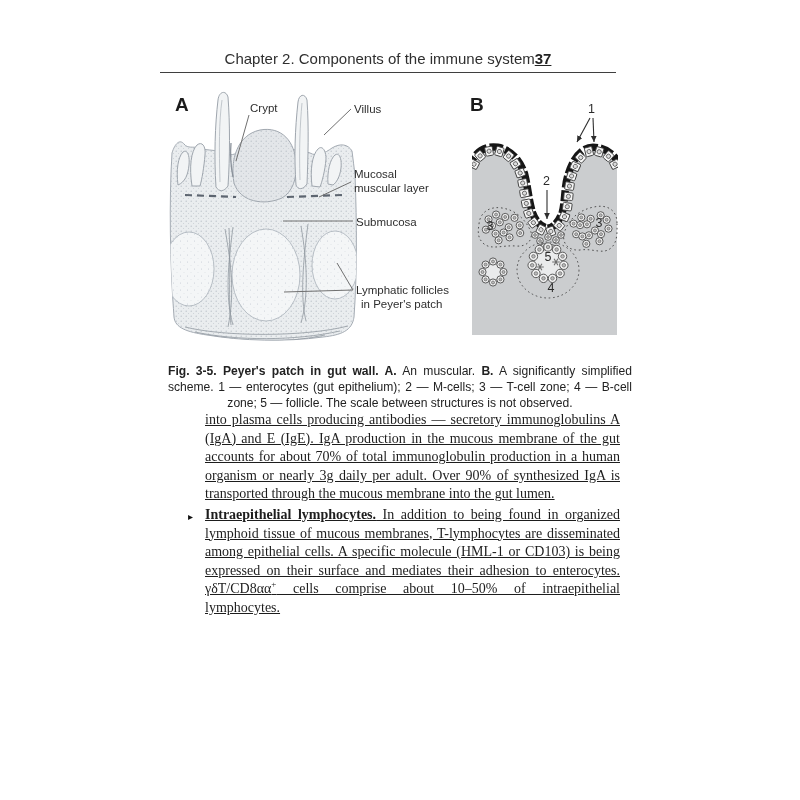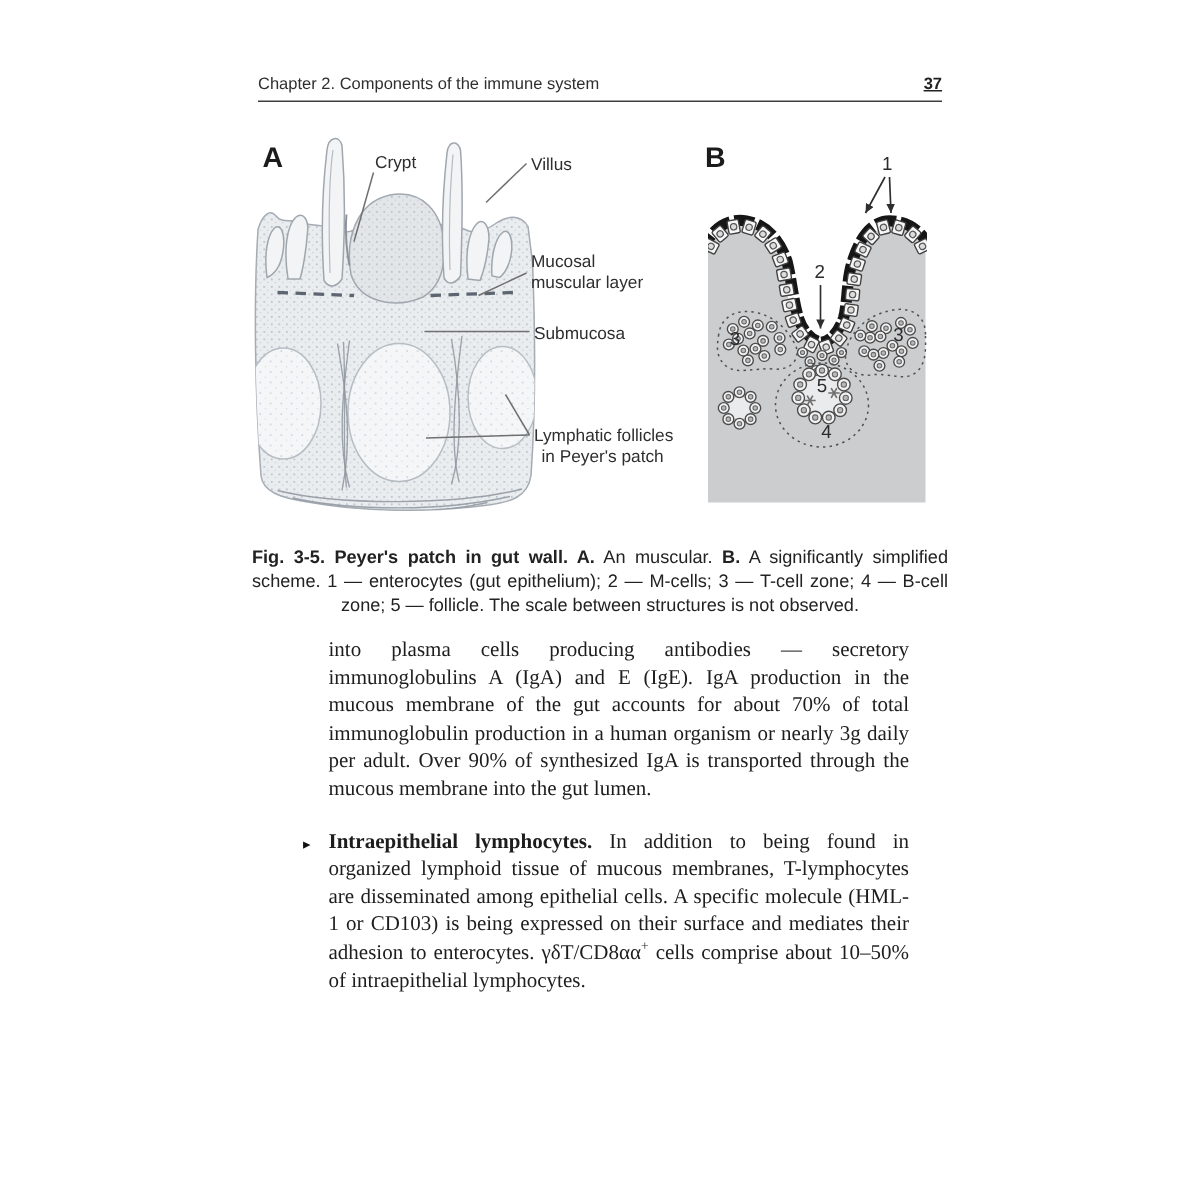--- a/index.html
+++ b/index.html
@@ -1,33 +1,33 @@
 <!DOCTYPE html>
 <html><head>
 <meta charset="utf-8">
 <style>
   html,body{margin:0;padding:0;background:#ffffff;}
   .page{position:relative;width:800px;height:800px;background:#ffffff;overflow:hidden;
         font-family:"Liberation Sans",sans-serif;}
   
-  .hdr{position:absolute;left:172px;top:50px;width:456px;display:flex;justify-content:space-between;
+  .hdr{position:absolute;left:160px;top:50px;width:456px;display:flex;justify-content:center;
        align-items:baseline;border-bottom:1.5px solid #3f3f3f;padding-bottom:5px;
-       font-size:11px;color:#2f2f2f;}
+       font-size:15px;color:#2f2f2f;}
   .hdr .pg{font-weight:bold;color:#222;text-decoration:underline;}
   
   .figwrap{position:absolute;left:165px;top:85px;width:475px;height:260px;}
   
   .cap{position:absolute;left:168px;top:351px;width:464px;font-size:12.1px;line-height:16px;
        color:#222;text-align:justify;text-align-last:center;}
   .b{font-weight:bold;}
   
   .bodytxt{position:absolute;left:203px;top:409px;width:419px;
            font-family:"Liberation Serif",serif;font-size:14px;line-height:18.6px;color:#1d1d1d;
            text-align:justify;}
-  .bodytxt p{margin:16px;}
+  .bodytxt p{margin:2px;text-decoration:underline;}
   .bullet-para{position:relative;}
   .bullet-mark{position:absolute;left:-17px;top:2px;font-family:"Liberation Sans",sans-serif;
                font-size:10px;color:#111;}
   sup{font-size:9px;line-height:0;}
   
   .panelLetter{font:bold 19px "Liberation Sans",sans-serif;fill:#1b1b1b;}
   .lblA{font:11.5px "Liberation Sans",sans-serif;fill:#2e2e2e;}
   .marker-num{font:12.5px "Liberation Sans",sans-serif;fill:#2b2b2b;}
   .leader{fill:none;stroke:#707070;stroke-width:1;}
   .fillMass{fill:#eaedef;stroke:#a4abb3;stroke-width:1;}

